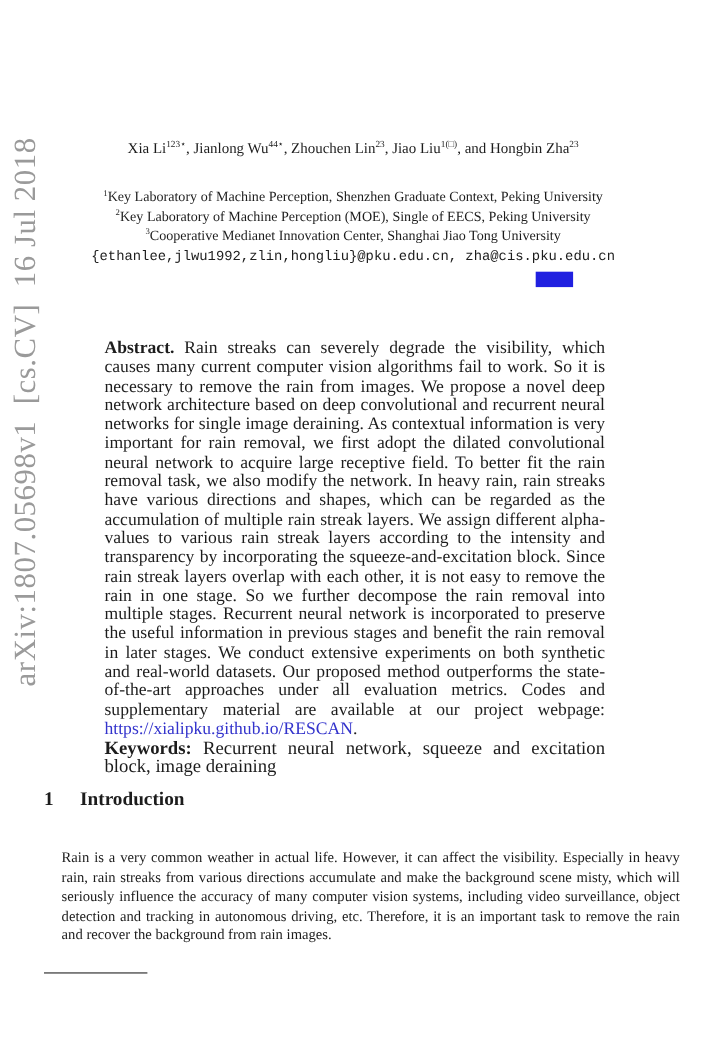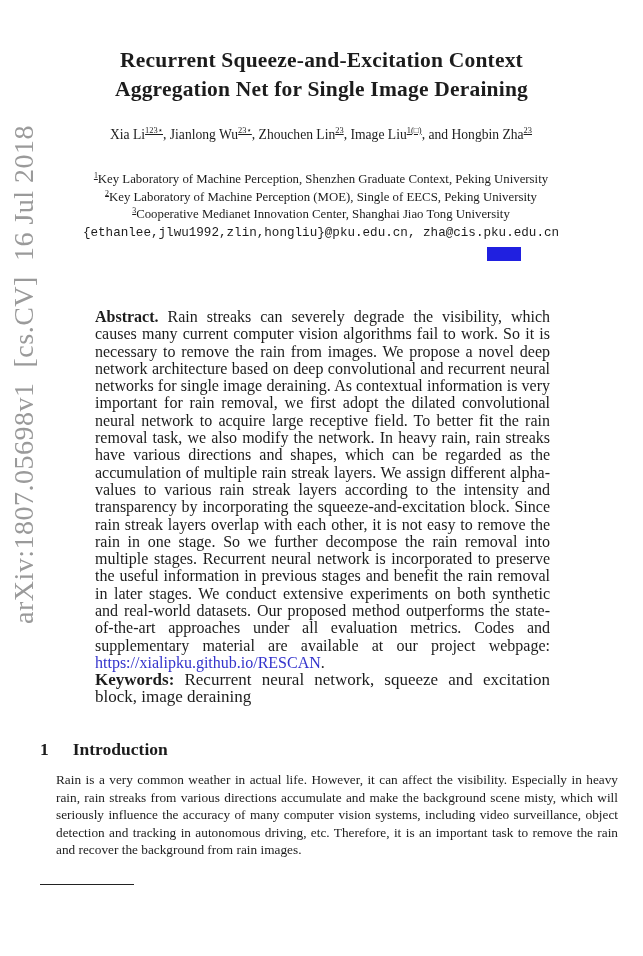--- a/index.html
+++ b/index.html
@@ -39,21 +39,21 @@
     letter-spacing: 0.2px;
   }
   .authors {
     position: absolute;
     top: 127px;
     left: 40px;
     width: 562px;
     text-align: center;
     font-size: 13.6px;
   }
-  sup { font-size: 0.62em; line-height: 0; vertical-align: super; text-decoration: underline; }
+  sup { font-size: 0.62em; line-height: 0; vertical-align: super; }
   .affiliations {
     position: absolute;
     top: 171px;
     left: 40px;
     width: 562px;
     text-align: center;
     font-size: 12.8px;
     line-height: 17.6px;
   }
   .emails {
@@ -92,21 +92,20 @@
     font-size: 17px;
     line-height: 17.3px;
     text-align: justify;
   }
   .section-heading {
     position: absolute;
     top: 716px;
     left: 40px;
     font-size: 17.5px;
     font-weight: bold;
-    margin-top: 23px;
   }
   .section-heading .sec-num { margin-right: 24px; }
   .intro {
     position: absolute;
     top: 758px;
     left: 40px;
     width: 562px;
     font-size: 13.3px;
     line-height: 17.4px;
     text-align: justify;
@@ -132,26 +131,22 @@
     margin-right: 5px;
   }
 </style>
 </head>
 <body>
 
 <div class="page">
 
   <div class="watermark" style="color: rgb(154, 154, 154);">arXiv:1807.05698v1  [cs.CV]  16 Jul 2018</div>
 
-  <div class="title">
-    <div>Recurrent Squeeze-and-Excitation Context</div>
-    <div>Aggregation Net for Single Image Deraining</div>
-  </div>
 
-  <div class="authors"><span><span>Xia Li</span><sup>123⋆</sup><span>, </span></span><span><span>Jianlong Wu</span><sup>23⋆</sup><span>, </span></span><span><span>Zhouchen Lin</span><sup>23</sup><span>, </span></span><span><span>Image Liu</span><sup>1(□)</sup><span>, and </span></span><span><span>Hongbin Zha</span><sup>23</sup><span></span></span></div>
+  <div class="authors"><span><span>Xia Li</span><sup>123⋆</sup><span>, </span></span><span><span>Jianlong Wu</span><sup>44⋆</sup><span>, </span></span><span><span>Zhouchen Lin</span><sup>23</sup><span>, </span></span><span><span>Jiao Liu</span><sup>1(□)</sup><span>, and </span></span><span><span>Hongbin Zha</span><sup>23</sup><span></span></span></div>
 
   <div class="affiliations">
       <div><sup>1</sup><span>Key Laboratory of Machine Perception, Shenzhen Graduate Context, Peking University</span></div>
       <div><sup>2</sup><span>Key Laboratory of Machine Perception (MOE), Single of EECS, Peking University</span></div>
       <div><sup>3</sup><span>Cooperative Medianet Innovation Center, Shanghai Jiao Tong University</span></div>
     </div>
 
   <div class="emails">{ethanlee,jlwu1992,zlin,hongliu}@pku.edu.cn, zha@cis.pku.edu.cn</div>
 
   <div class="link-annotation-box" style="background-color: rgb(32, 32, 224);"></div>

